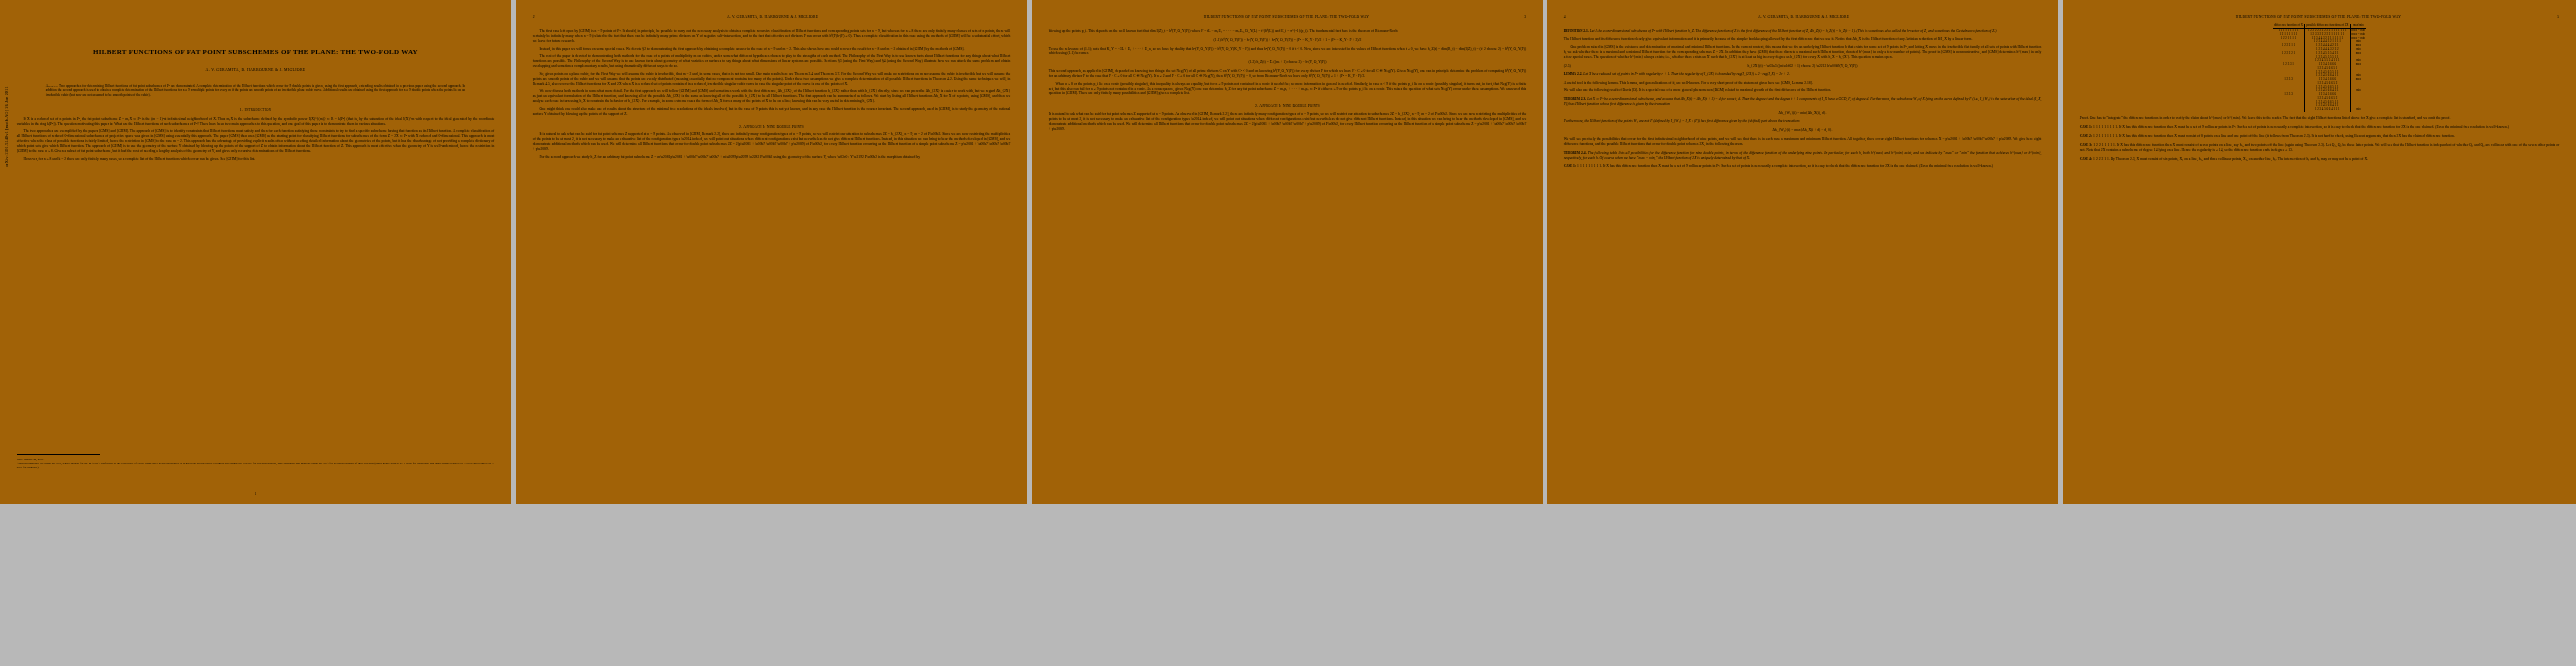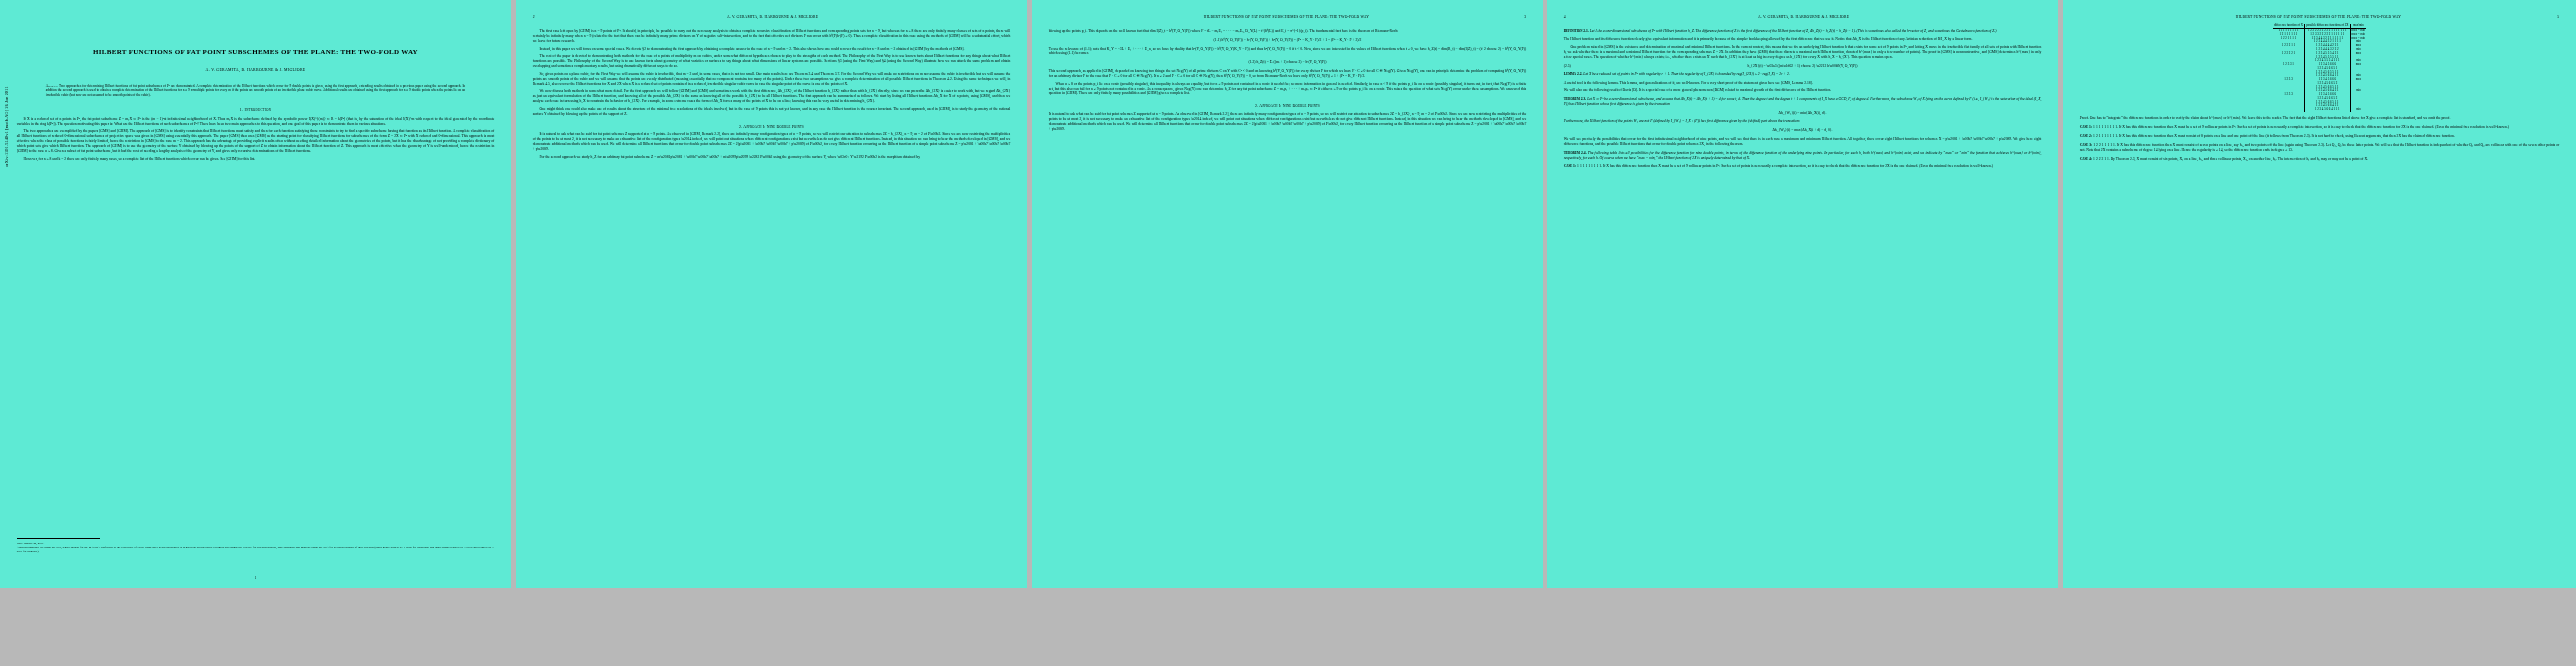--- a/index.html
+++ b/index.html
@@ -1,18 +1,18 @@
 <!DOCTYPE html>
 <html style="font-size:9px"><head>
 <meta charset="utf-8">
 <style>
   html,body{margin:0;padding:0;background:#b8b8b8;}
   body{font-family:"Liberation Serif", serif;}
   .sheet{width:2576px;height:667px;position:relative;background:#b8b8b8;overflow:hidden;}
-  .page{position:absolute;top:0;background:#5eead4;height:588px;box-sizing:border-box;padding:14.5px 16.7px 11px 16.7px;overflow:hidden;}
+  .page{position:absolute;top:0;background:#a16207;height:504px;box-sizing:border-box;padding:14.5px 16.7px 11px 16.7px;overflow:hidden;}
   .p1{left:0;width:511px;}
   .p2{left:516px;width:511px;}
   .p3{left:1032px;width:511px;}
   .p4{left:1547px;width:511px;}
   .p5{left:2063px;width:513px;}
   .runhead{font-size:3.7px;letter-spacing:0.2px;text-align:center;color:#000;height:6.7px;}
   .runhead .folio-l{float:left;}
   .runhead .folio-r{float:right;}
   .title{font-size:7px;font-weight:bold;text-align:center;letter-spacing:0.3px;line-height:1.45;margin:32px 33px 0 33px;}
   .authors{font-size:3.9px;text-align:center;letter-spacing:0.3px;margin-top:11px;}

